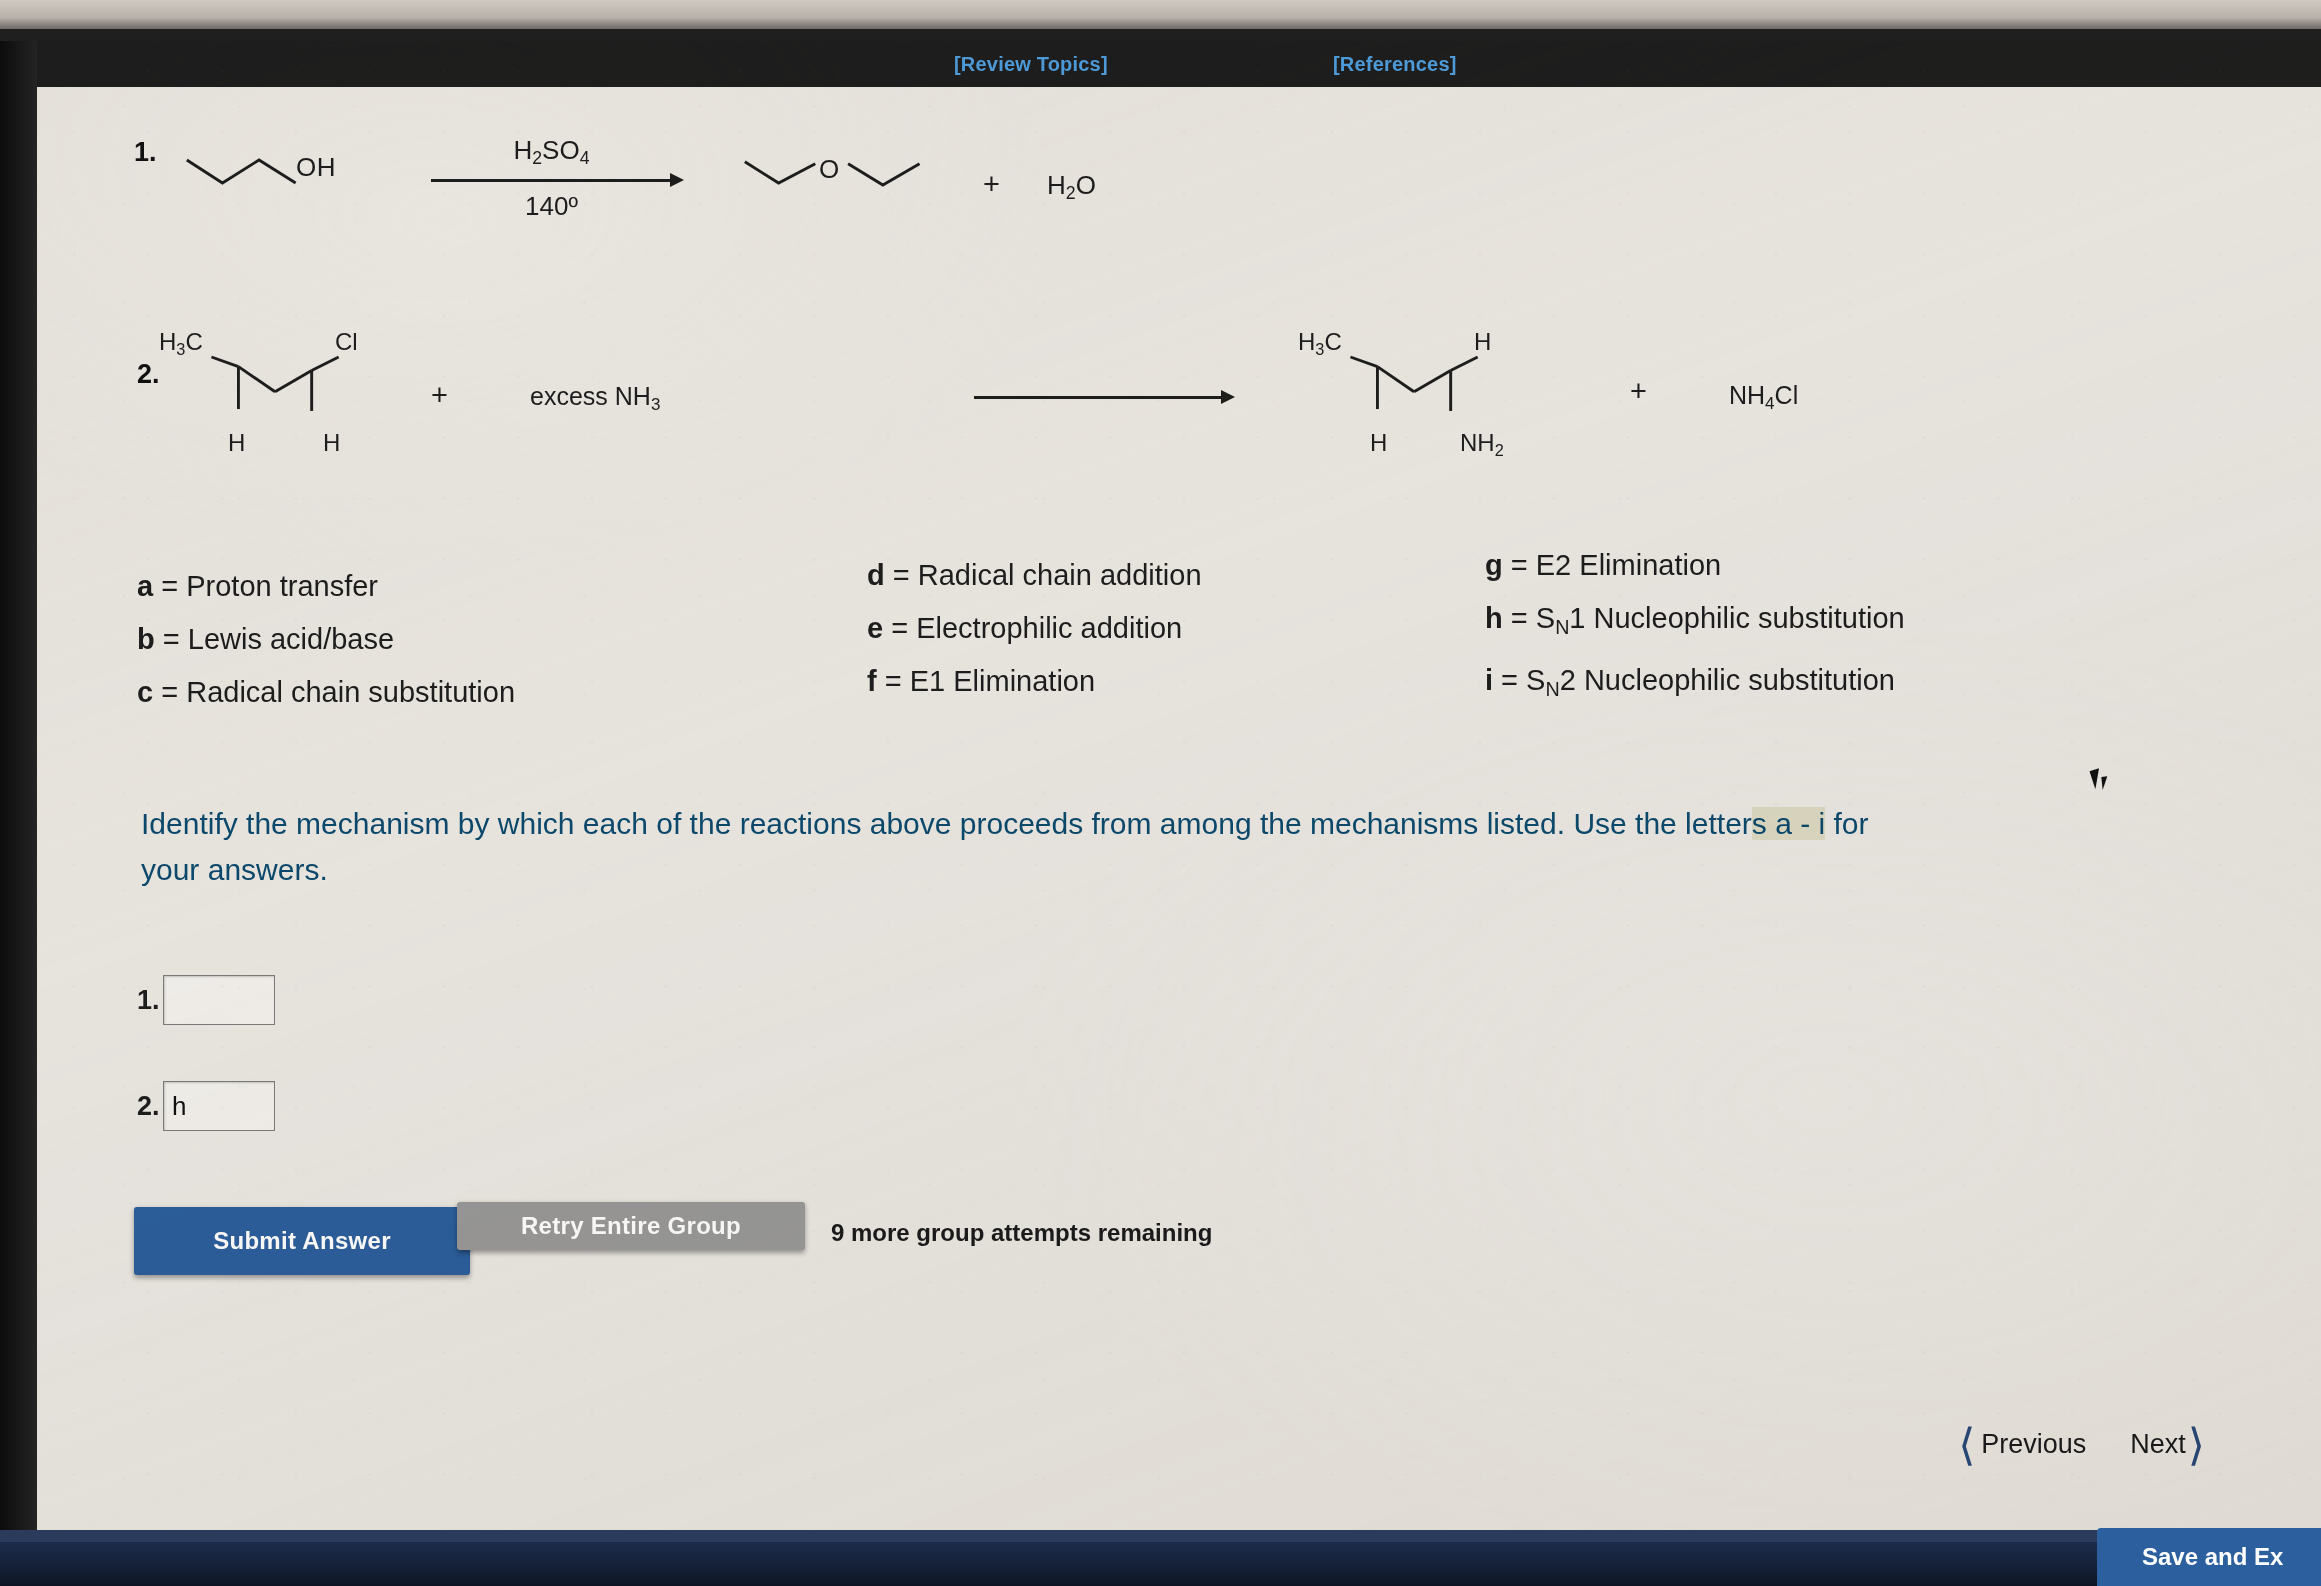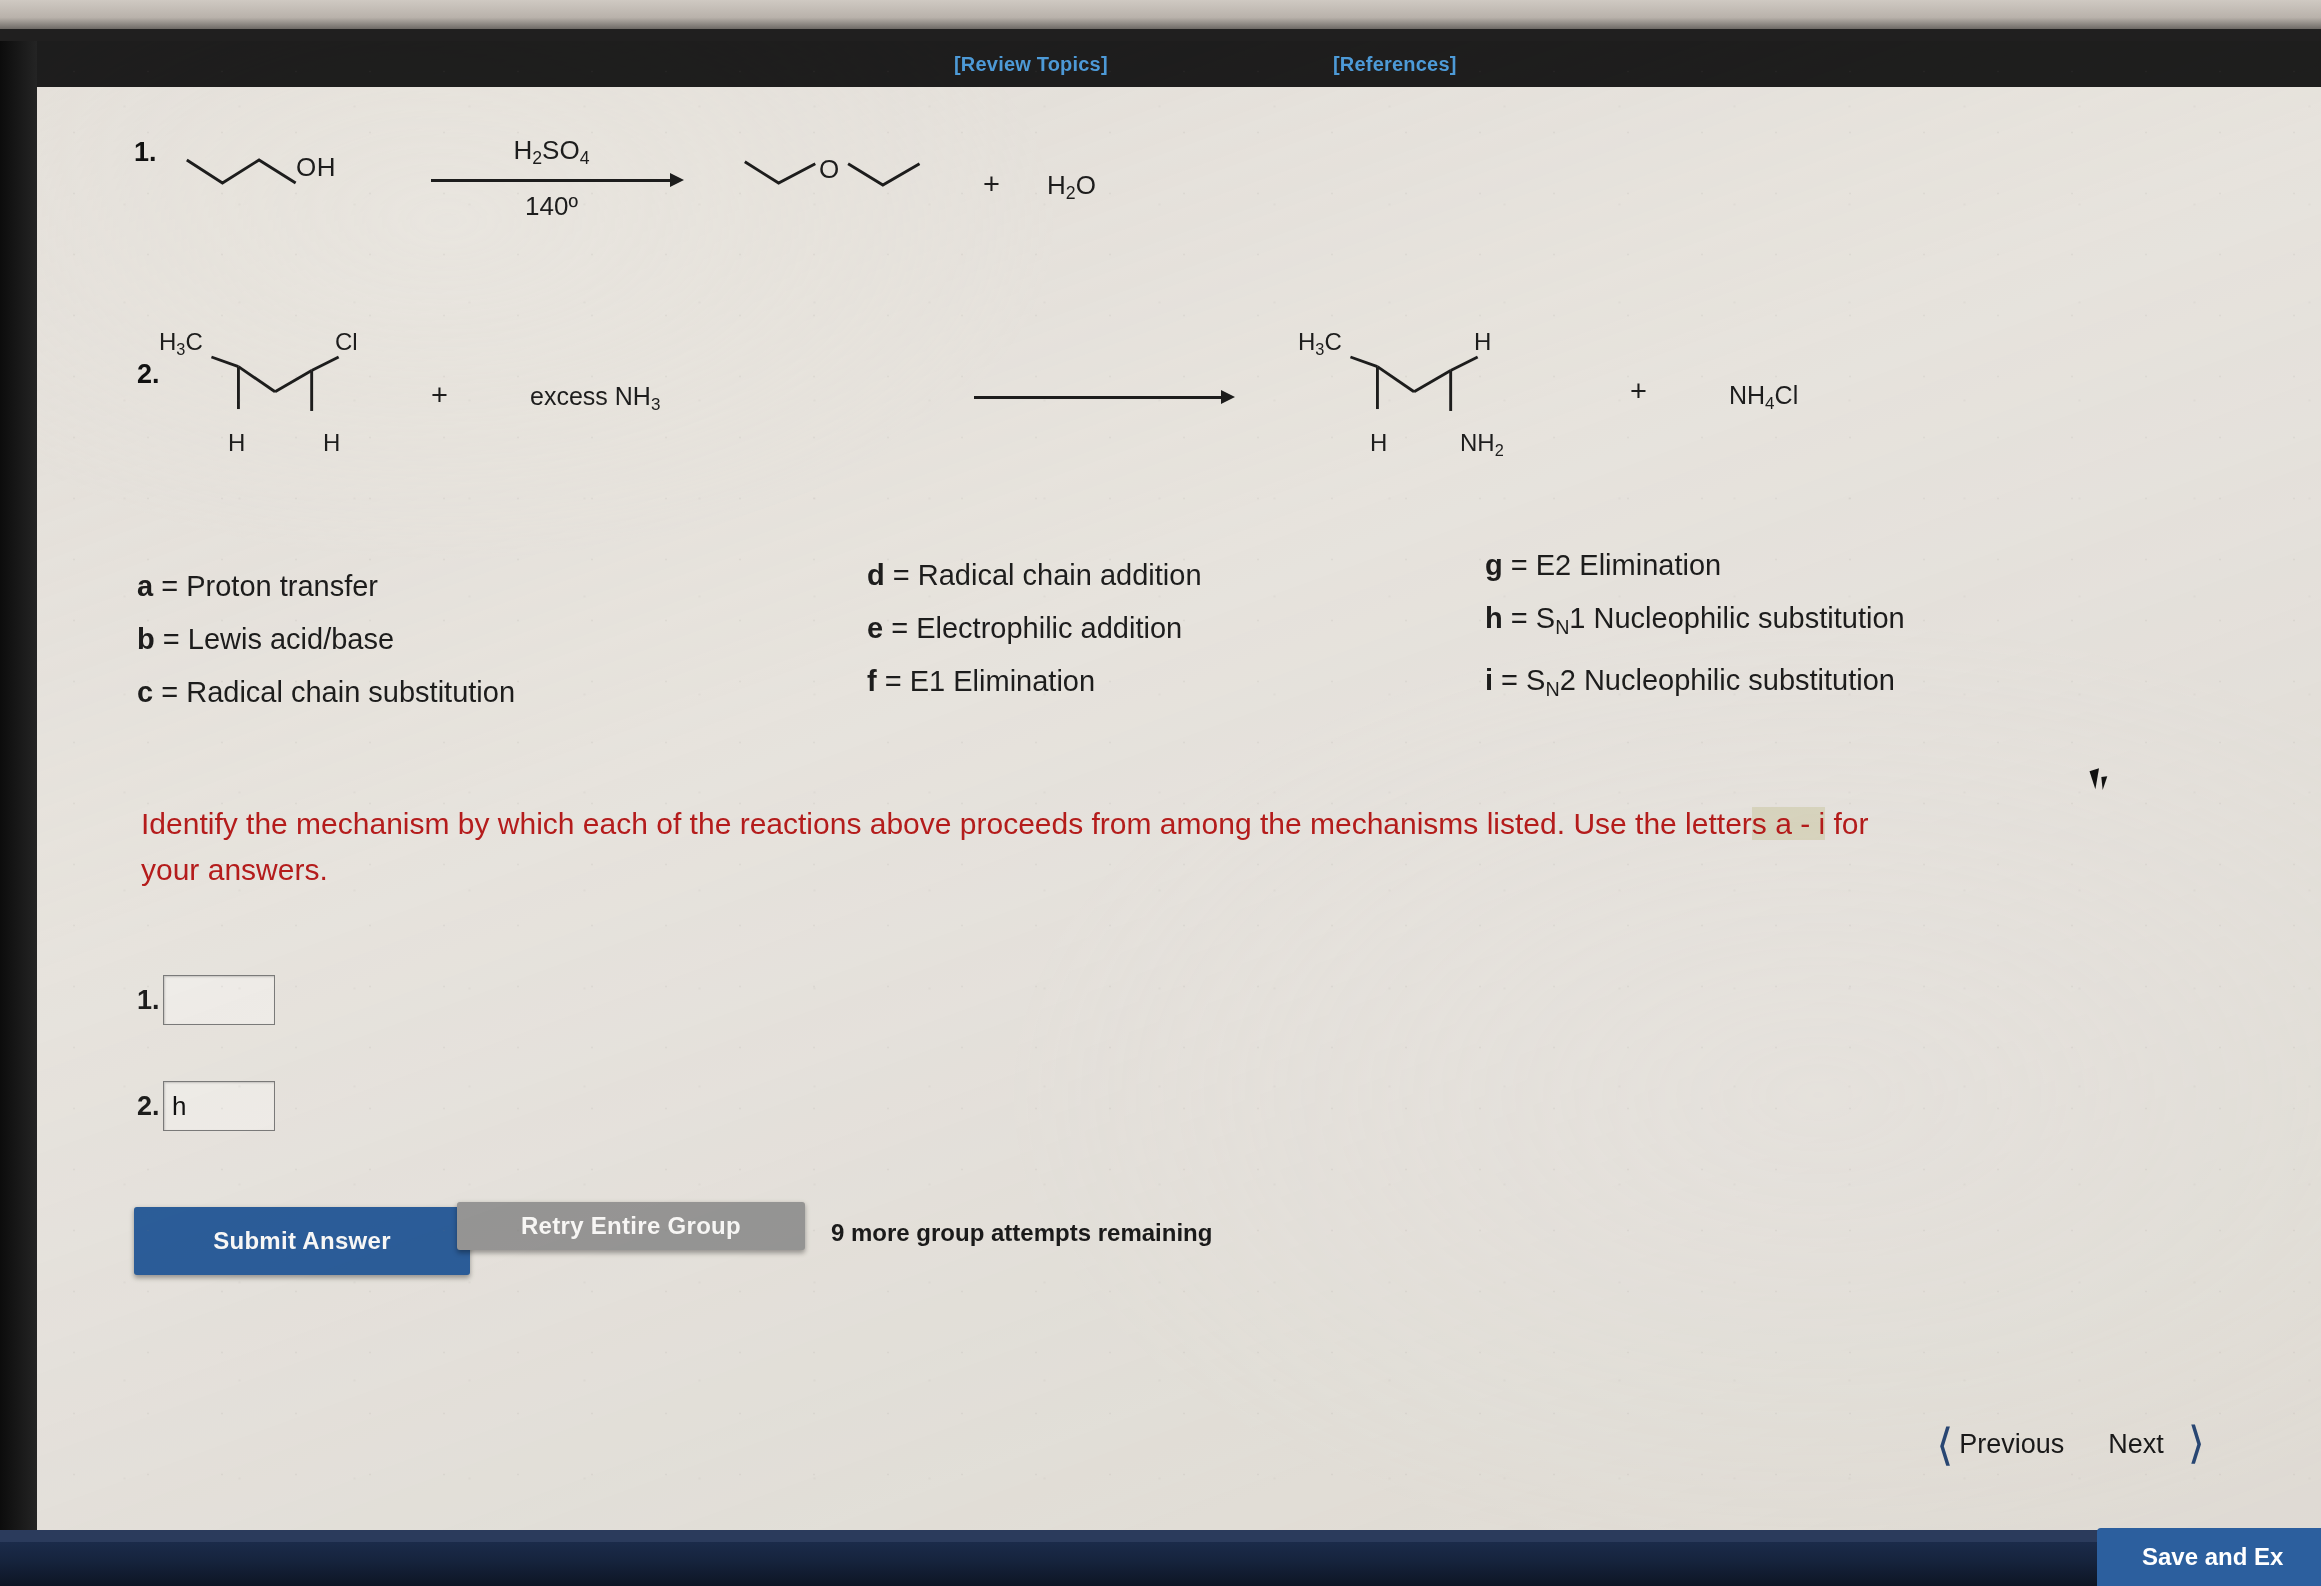--- a/index.html
+++ b/index.html
@@ -156,21 +156,21 @@
   .keycol { position: absolute; font-size: 29px; line-height: 53px; white-space: nowrap; }
   .keycol b { font-weight: bold; }
 
   
   .prompt {
     position: absolute;
     left: 104px; top: 714px;
     width: 2095px;
     font-size: 30px;
     line-height: 46px;
-    color: #b91c1c;
+    color: #0c4a6e;
   }
   .hl { background: rgba(210,205,170,.55); }
 
   
   .ansrow { position: absolute; display: flex; align-items: center; }
   .anslabel { font-size: 27px; font-weight: bold; margin-right: 3.9px; }
   .ansbox {
     width: 112px; height: 50px;
     background: #f4f2ef;
     border: 1.9px solid #7d7d7d;
@@ -383,21 +383,21 @@
 
       <button class="btn btn-submit">Submit Answer</button>
       <button class="btn btn-retry">Retry Entire Group</button>
       <span class="attempts">9 more group attempts remaining</span>
 
       <div class="nav">
         <span style="display:flex;align-items:center;gap:5.8px;">
           <span class="chev">⟨</span>
           <span>Previous</span>
         </span>
-        <span style="display:flex;gap:24px;">
+        <span style="display:flex;align-items:center;gap:2px;">
           <span>Next</span>
           <span class="chev">⟩</span>
         </span>
       </div>
 
       <div class="cursor"></div>
 
     </div>
 
     <div class="glare"></div>

